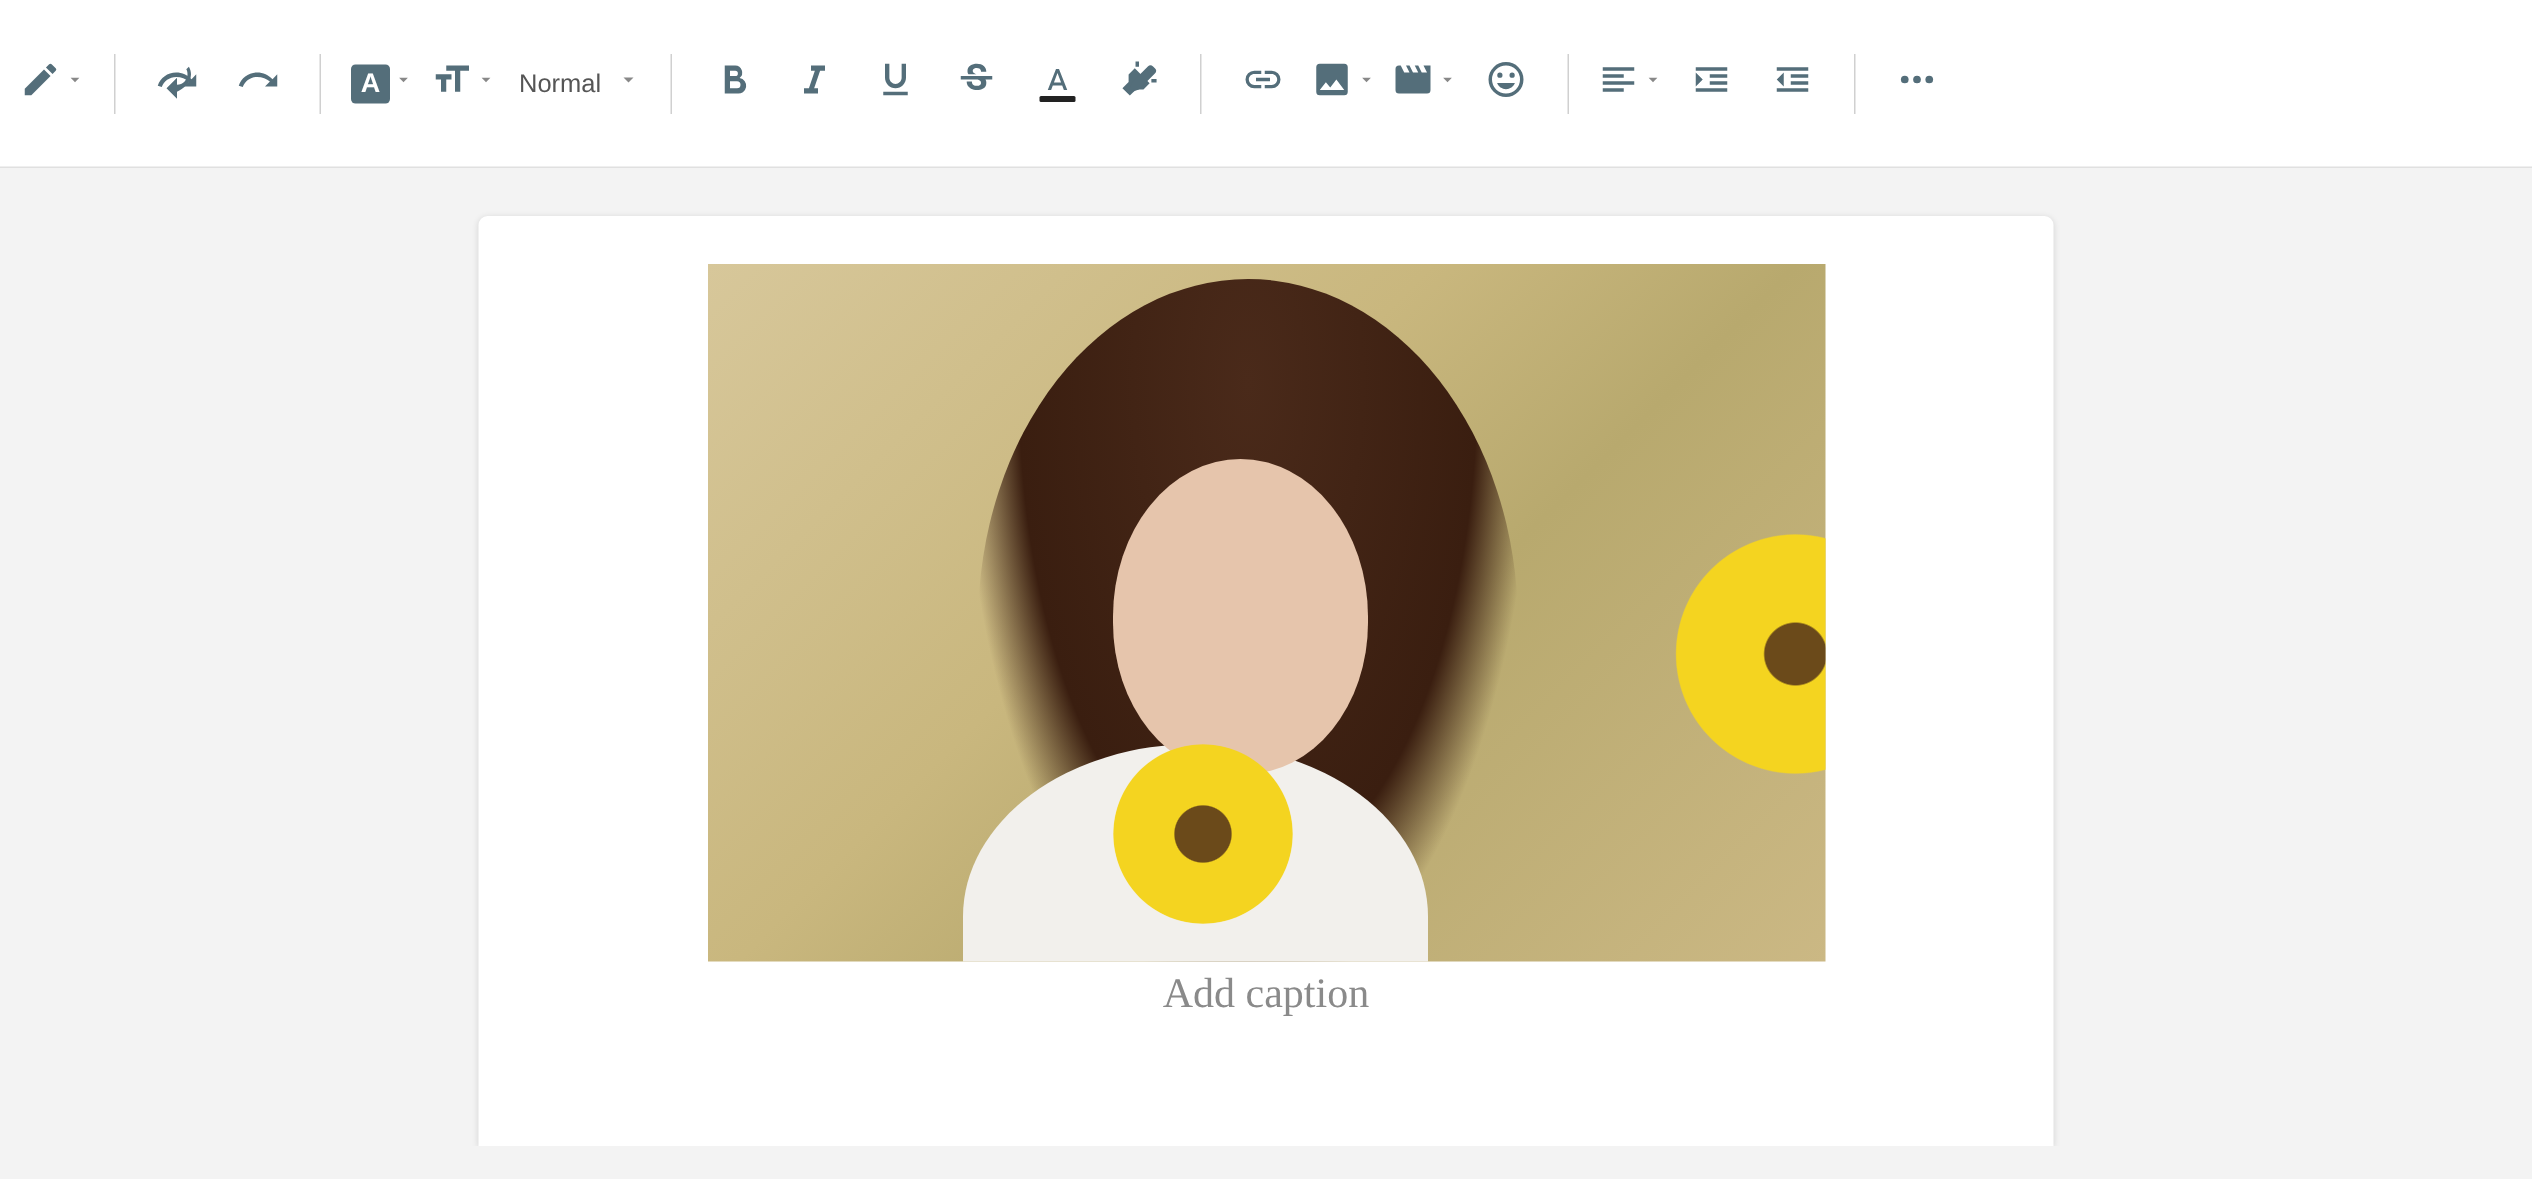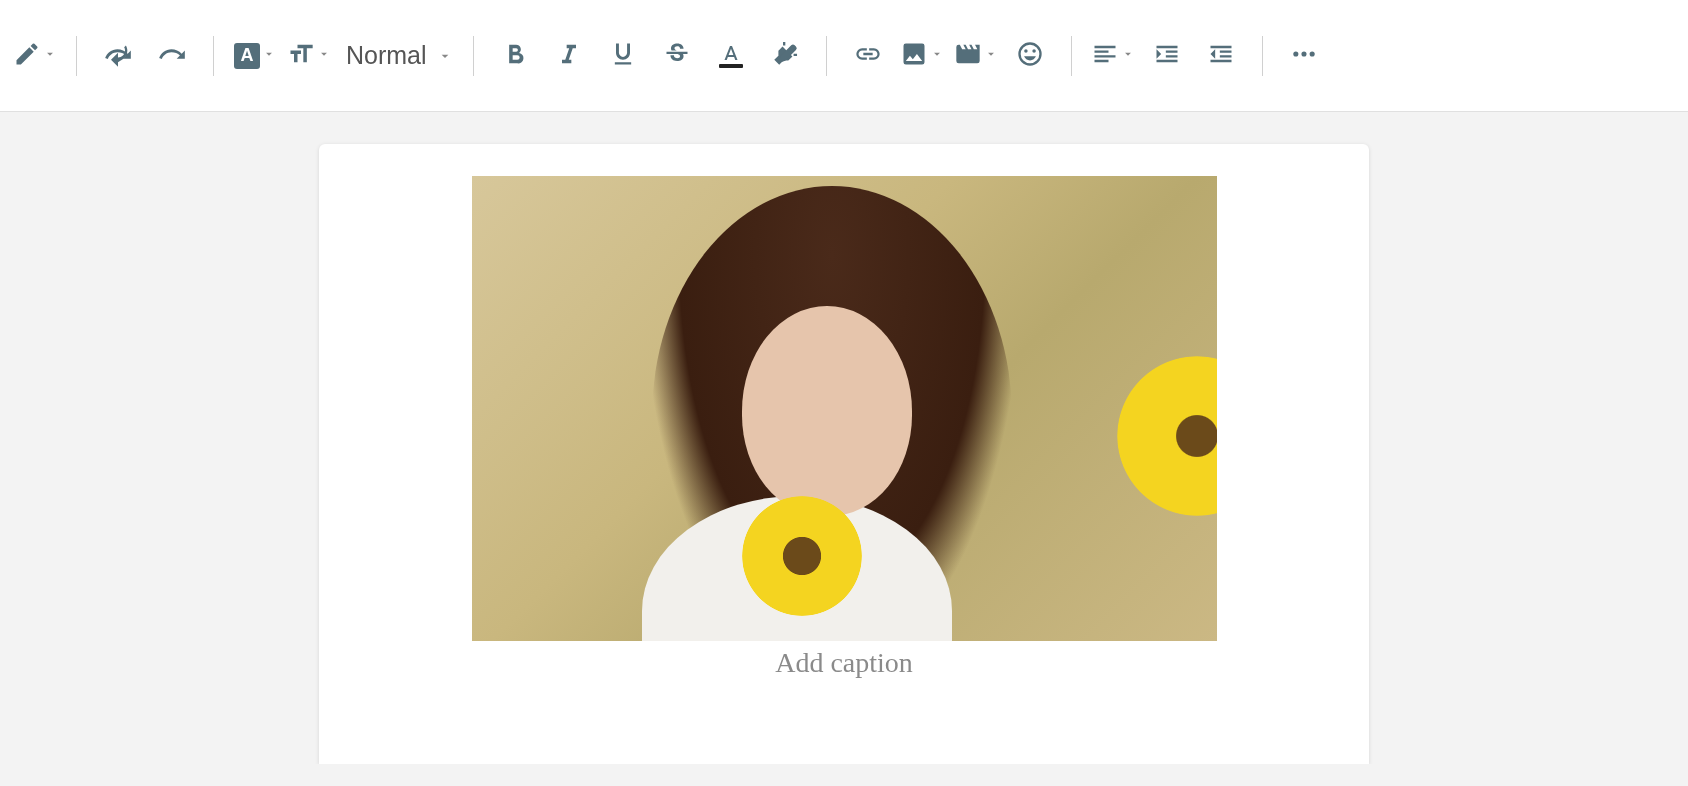--- a/index.html
+++ b/index.html
@@ -26,21 +26,21 @@
   }
   .tb-btn svg{width:28px;height:28px;}
   .tb-btn .caret{width:14px;height:14px;margin-left:2px;}
   .sep{
     width:1px;
     height:40px;
     background:#d0d0d0;
     margin:0 14px;
   }
   .format-label{
-    font-size:25px;
+    font-size:17px;
     color:#555;
     padding:0 6px 0 10px;
     cursor:pointer;
     display:inline-flex;
     align-items:center;
   }
   .format-label .caret{width:16px;height:16px;margin-left:10px;}
   .caret{fill:#888;}
   .editor-area{
     display:flex;

